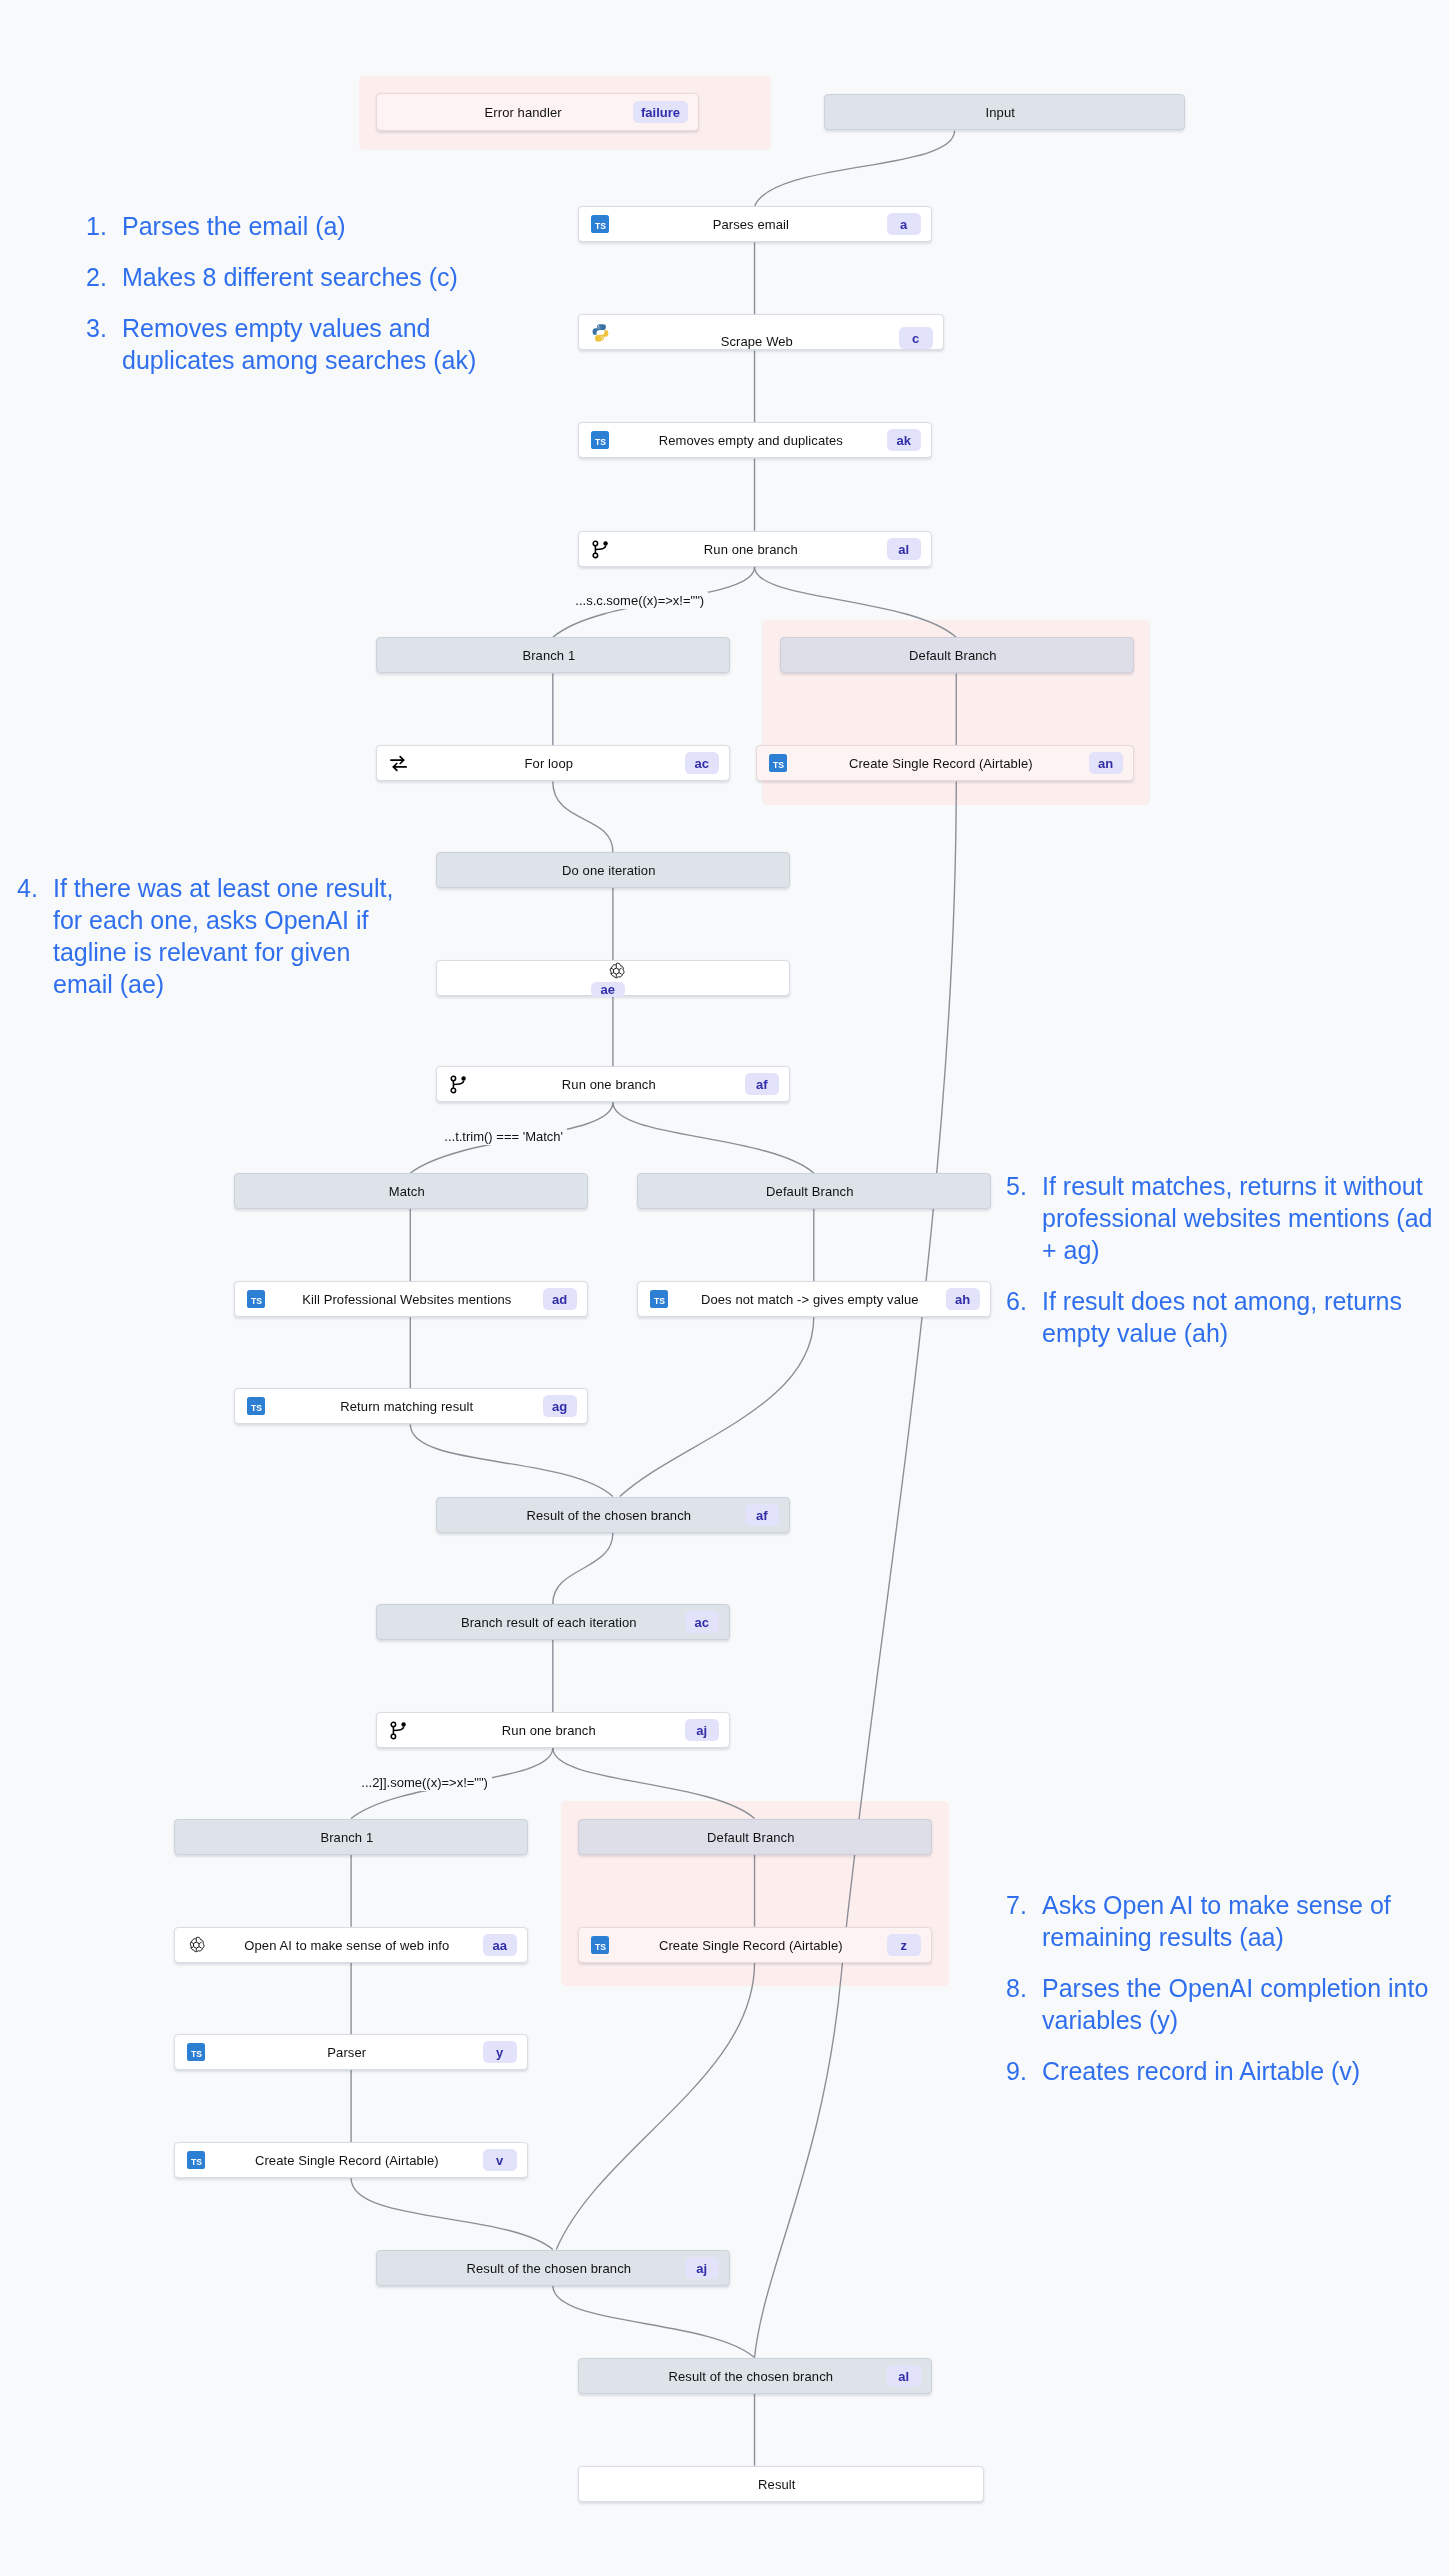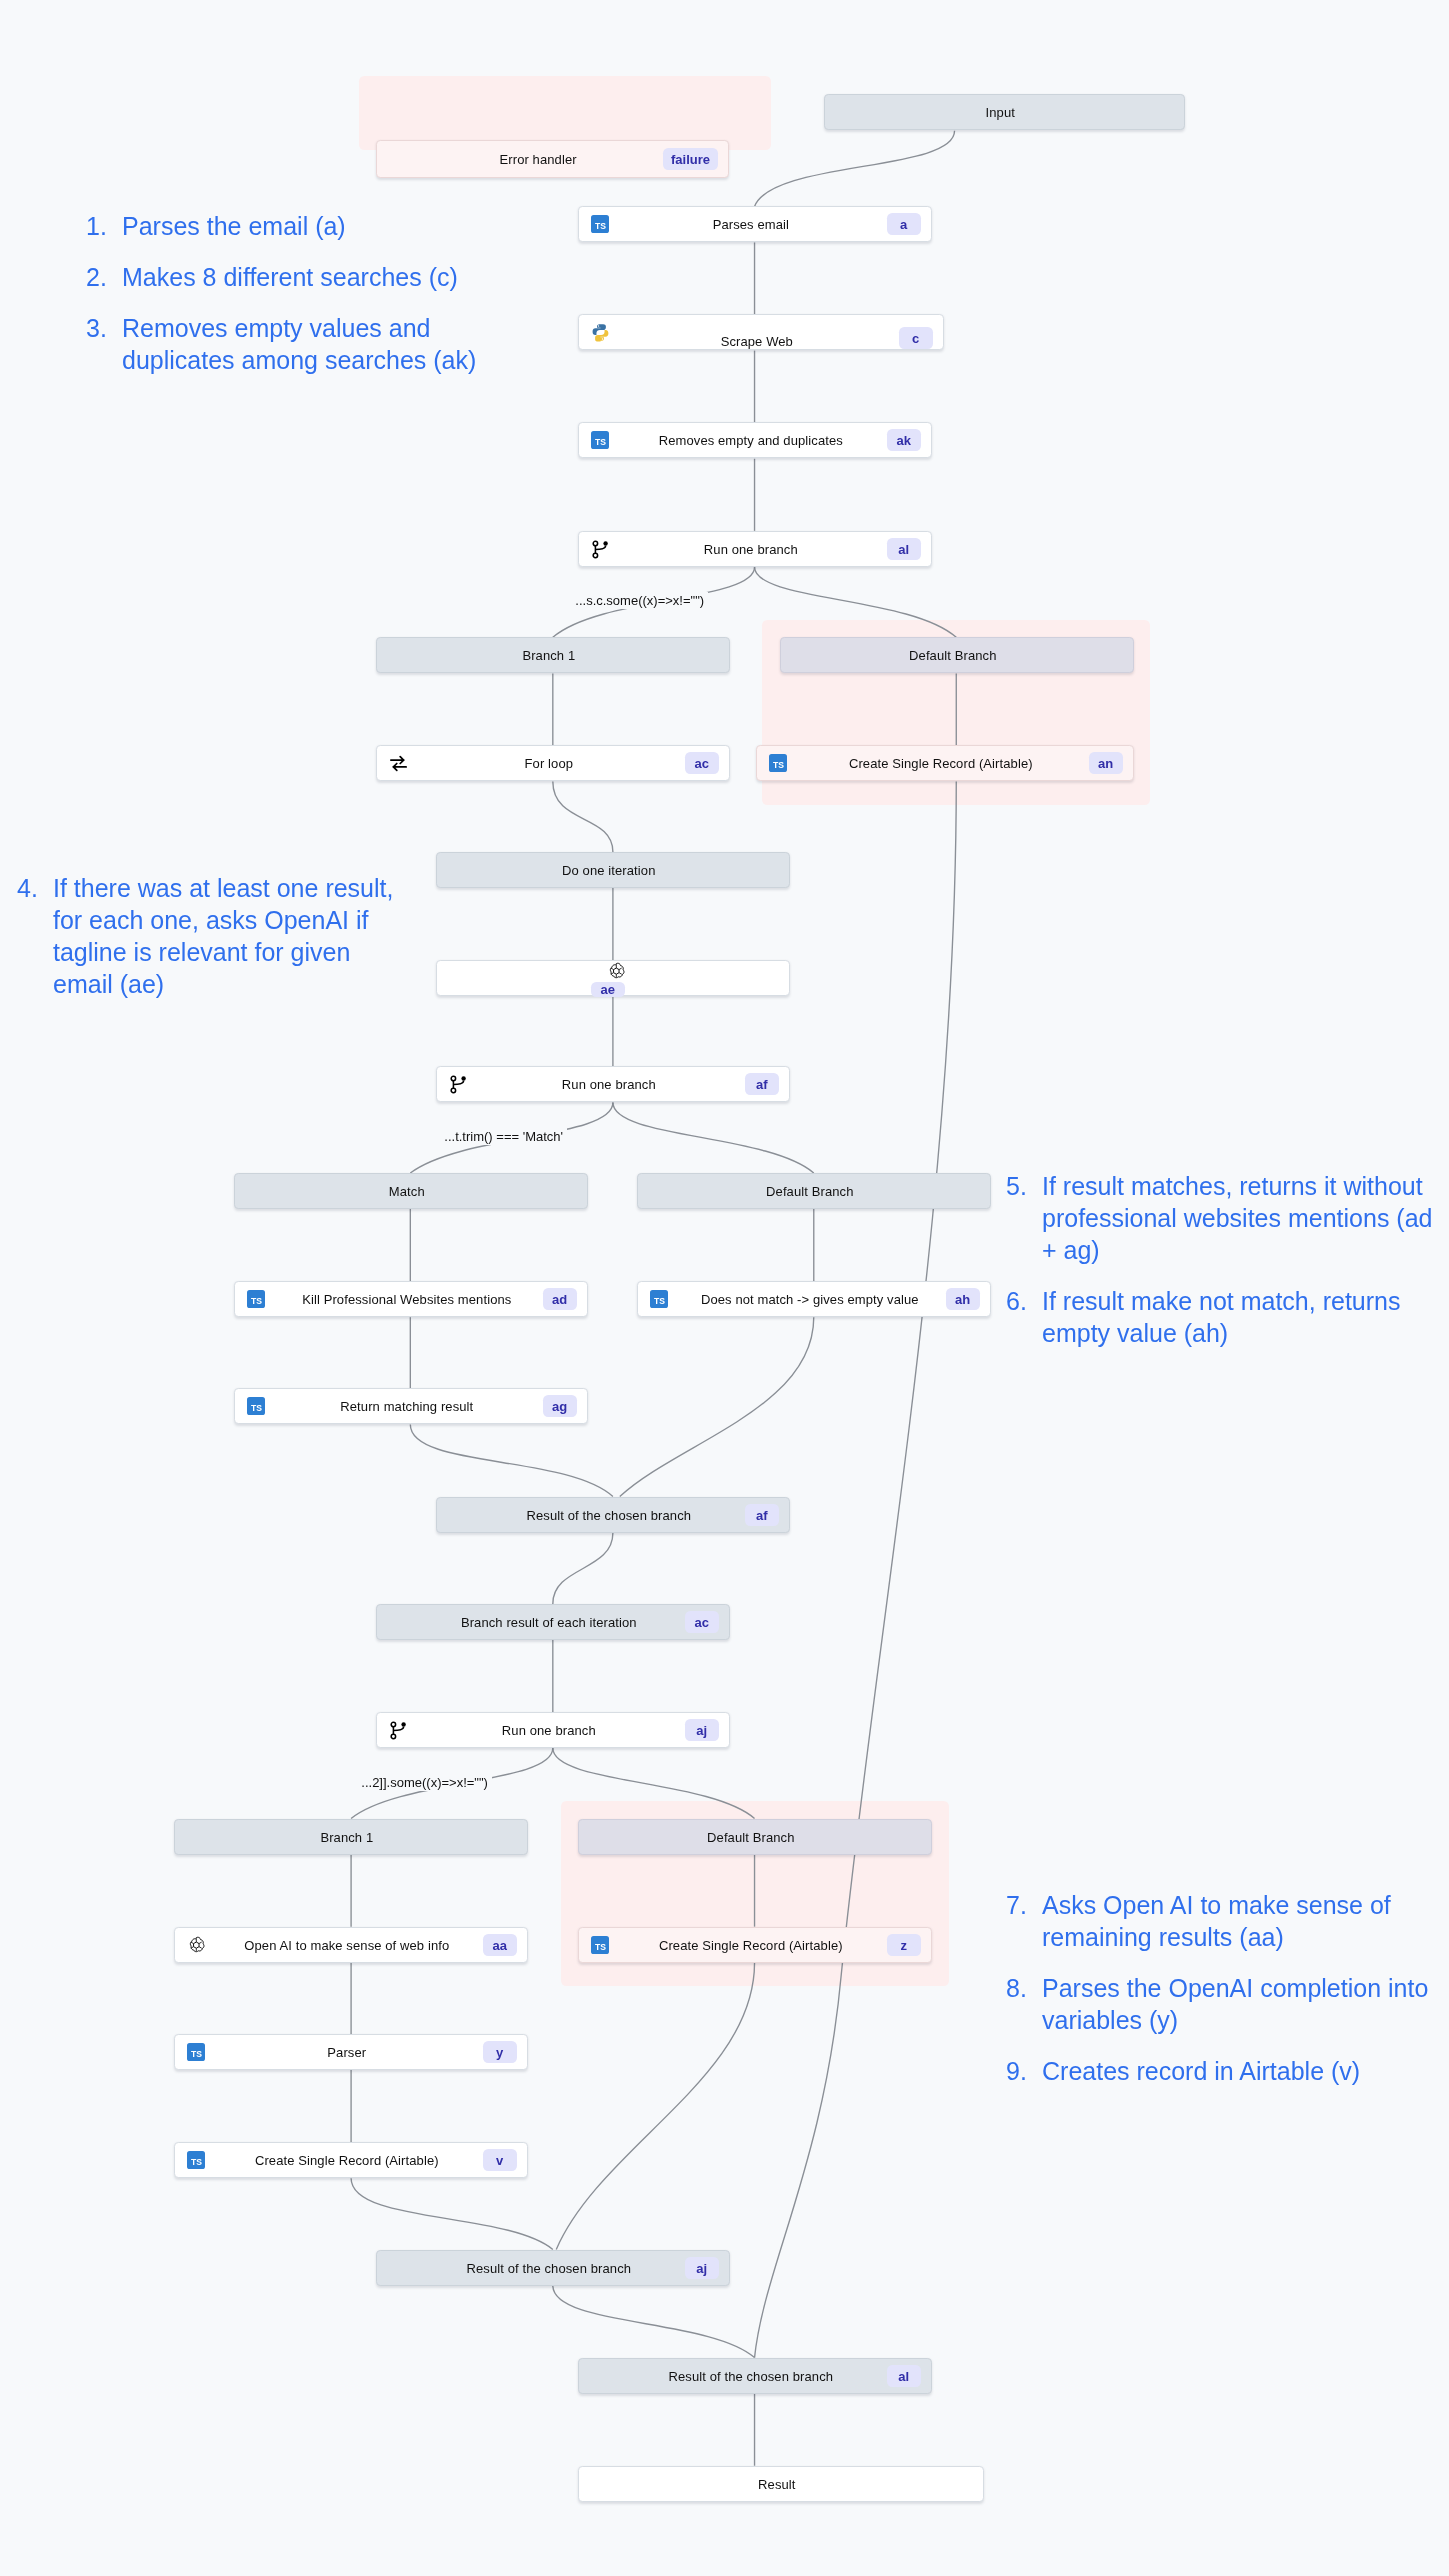--- a/index.html
+++ b/index.html
@@ -151,21 +151,21 @@
 
       <path d="M879,2286 C879,2420 700,2500 648,2620"></path>
 
       <path d="M644,2662 C644,2710 826,2700 879,2746"></path>
 
       <path d="M879,2788 L879,2872"></path>
     </g>
   </svg>
 
   <div id="nodes-layer">
-      <div class="node pinkish" style="left: 376px; top: 93px; width: 353px; height: 38px; margin-top: 47px;">
+      <div class="node pinkish" style="left: 376px; top: 93px; width: 323px; height: 38px;">
         <span class="ico" style="width: 29px;"></span>
         <span class="lbl">Error handler</span>
         <span class="tag">failure</span>
       </div>
       <div class="node grey" style="left: 807px; top: 94px; width: 361px; height: 36px; margin-left: 17px;">
         <span class="ico" style="width: 29px;"></span>
         <span class="lbl">Input</span>
         <span class="tagspace"></span>
       </div>
       <div class="node white" style="left: 578px; top: 206px; width: 354px; height: 36px;">
@@ -403,21 +403,21 @@
       </div>
     </div>
 
   <div class="ann" id="ann-right1" style="left:1006px;top:1170px;width:429px;">
       <div class="item">
         <span class="num">5.</span>
         <span class="txt">If result matches, returns it without professional websites mentions (ad + ag)</span>
       </div>
       <div class="item">
         <span class="num">6.</span>
-        <span class="txt">If result make not match, returns empty value (ah)</span>
+        <span class="txt">If result does not among, returns empty value (ah)</span>
       </div>
     </div>
 
   <div class="ann" id="ann-right2" style="left:1006px;top:1889px;width:429px;">
       <div class="item">
         <span class="num">7.</span>
         <span class="txt">Asks Open AI to make sense of remaining results (aa)</span>
       </div>
       <div class="item">
         <span class="num">8.</span>

